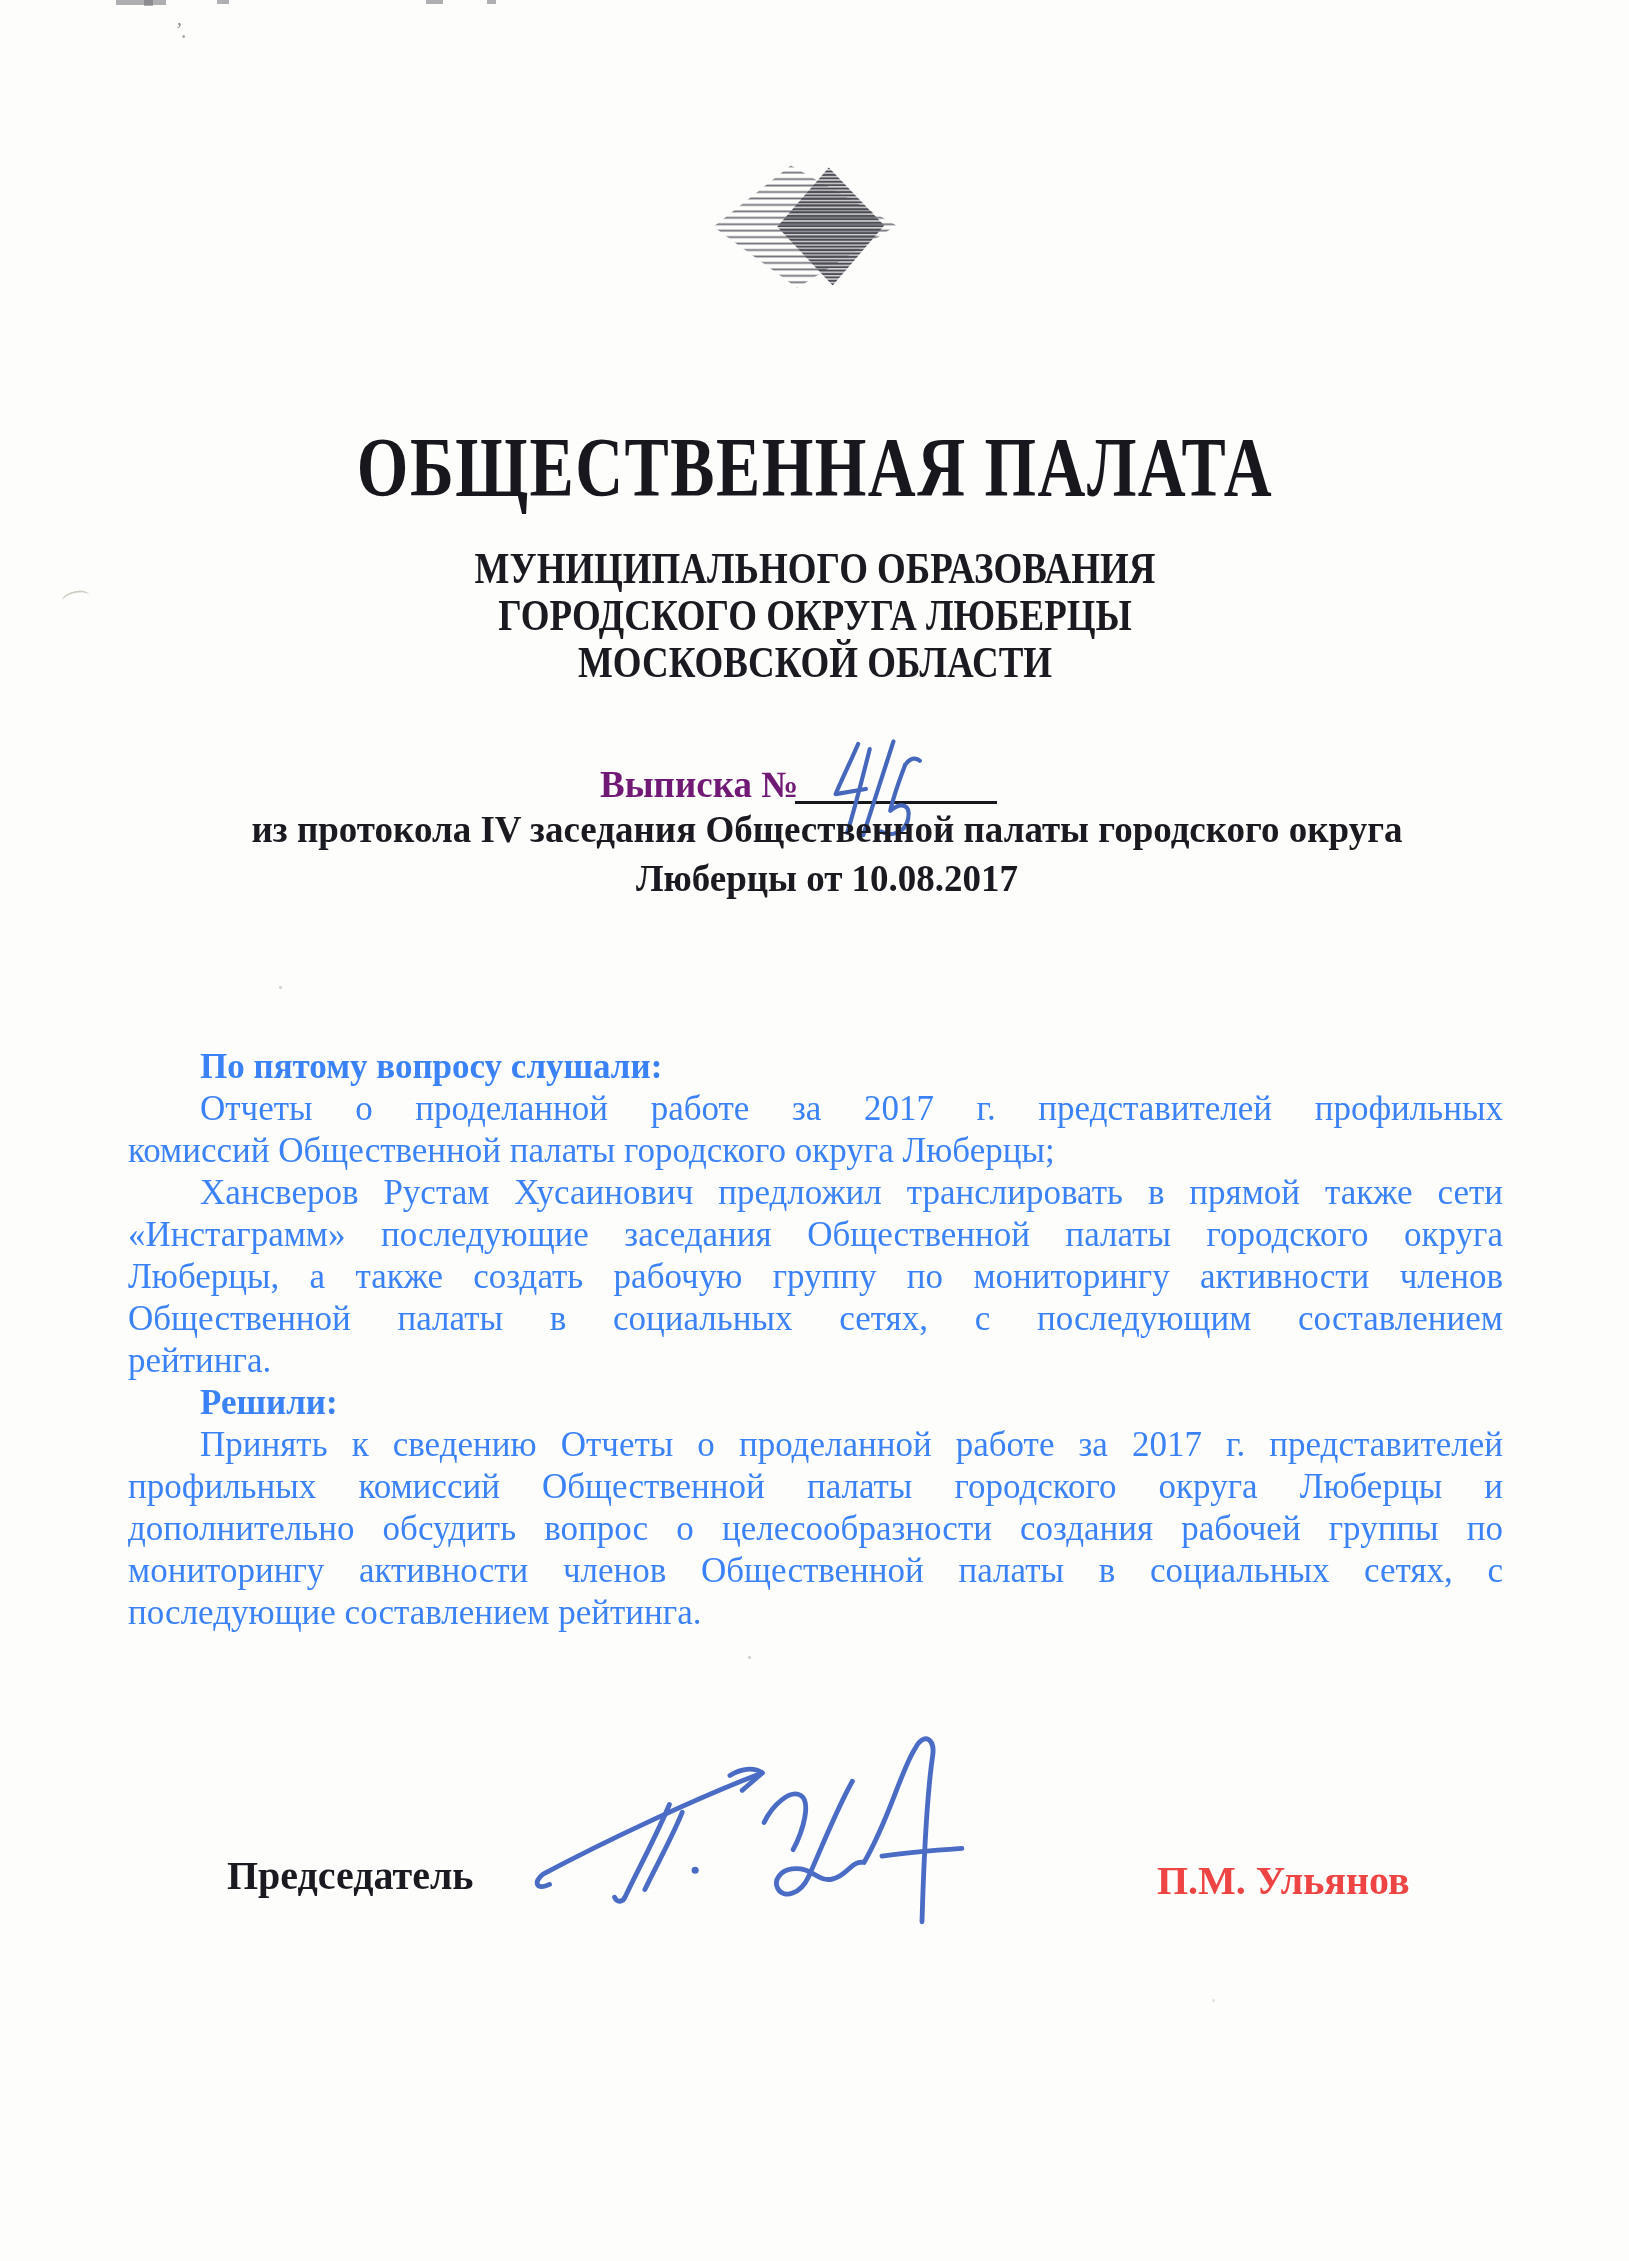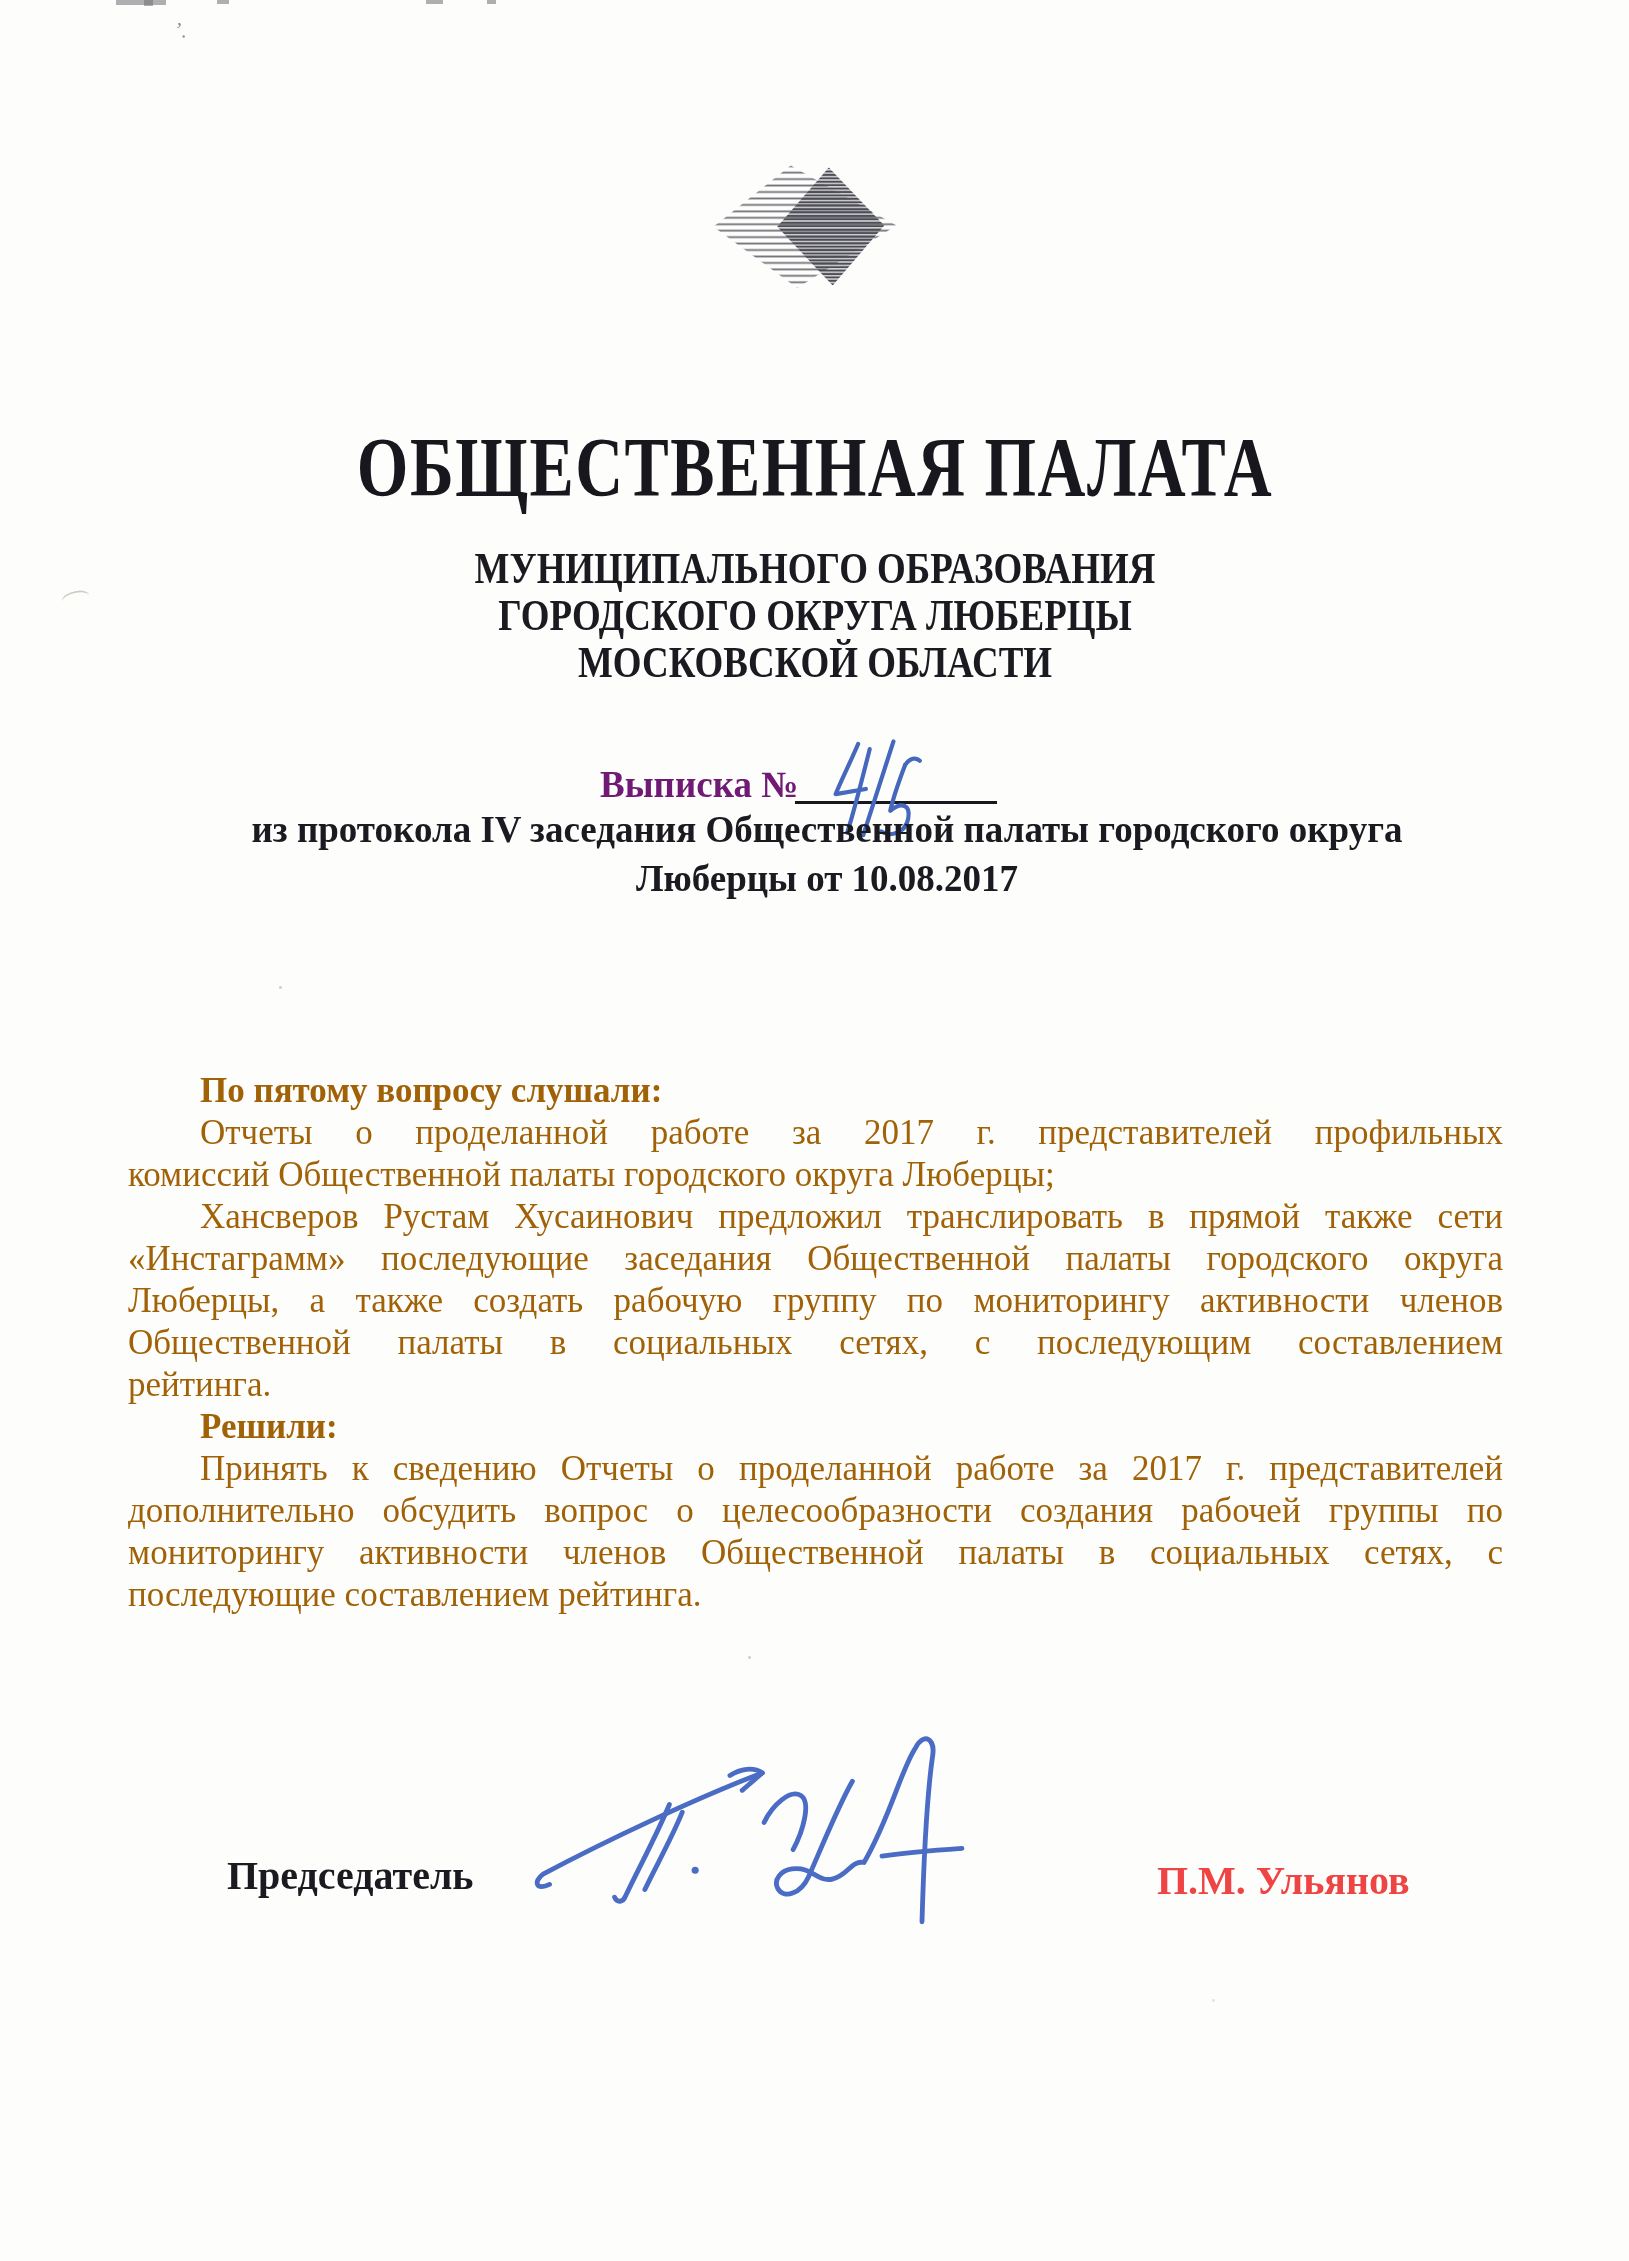--- a/index.html
+++ b/index.html
@@ -42,21 +42,21 @@
   .hand-number{position:absolute;left:818px;top:735px;width:113px;height:106px;}
   .protocol-line{
     position:absolute;left:12px;width:100%;text-align:center;
     font-size:37px;font-weight:bold;line-height:45px;color:#1a1a20;white-space:nowrap;
   }
   .protocol-line.l1{top:807px;}
   .protocol-line.l2{top:856px;}
 
   .bodytext{
     position:absolute;left:128px;top:1046px;width:1375px;
-    font-size:35px;line-height:42px;color:#a16207;margin-top:24px;
+    font-size:35px;line-height:42px;color:#3b82f6;
   }
   .bodytext .ln{width:100%;}
   .bodytext .j{text-align:justify;text-align-last:justify;}
   .bodytext .l{text-align:left;}
   .bodytext .b{font-weight:bold;}
   .bodytext .indent{text-indent:72px;}
 
   .sig-role{position:absolute;left:227px;top:1852px;font-size:40px;font-weight:bold;color:#1a1a20;white-space:nowrap;}
   .sig-name{position:absolute;left:1157px;top:1857px;font-size:40px;font-weight:bold;color:#ef4444;white-space:nowrap;}
   .sig-scrawl{position:absolute;left:503px;top:1722px;width:490px;height:232px;}
@@ -118,20 +118,21 @@
     <div class="ln b indent l">По пятому вопросу слушали:</div>
     <div class="ln indent j">Отчеты о проделанной работе за 2017 г. представителей профильных</div>
     <div class="ln l">комиссий Общественной палаты городского округа Люберцы;</div>
     <div class="ln indent j">Хансверов Рустам Хусаинович предложил транслировать в прямой также сети</div>
     <div class="ln j">«Инстаграмм» последующие заседания Общественной палаты городского округа</div>
     <div class="ln j">Люберцы, а также создать рабочую группу по мониторингу активности членов</div>
     <div class="ln j">Общественной палаты в социальных сетях, с последующим составлением</div>
     <div class="ln l">рейтинга.</div>
     <div class="ln b indent l">Решили:</div>
     <div class="ln indent j">Принять к сведению Отчеты о проделанной работе за 2017 г. представителей</div>
+    <div class="ln j">профильных комиссий Общественной палаты городского округа Люберцы и</div>
     <div class="ln j">дополнительно обсудить вопрос о целесообразности создания рабочей группы по</div>
     <div class="ln j">мониторингу активности членов Общественной палаты в социальных сетях, с</div>
     <div class="ln l">последующие составлением рейтинга.</div>
   </div>
 
   <div class="sig-role">Председатель</div>
   <div class="sig-name">П.М. Ульянов</div>
 
   <svg class="sig-scrawl" viewBox="0 0 760 360" fill="none" stroke="#4a6cc4" stroke-width="7.5" stroke-linecap="round" stroke-linejoin="round">
 

